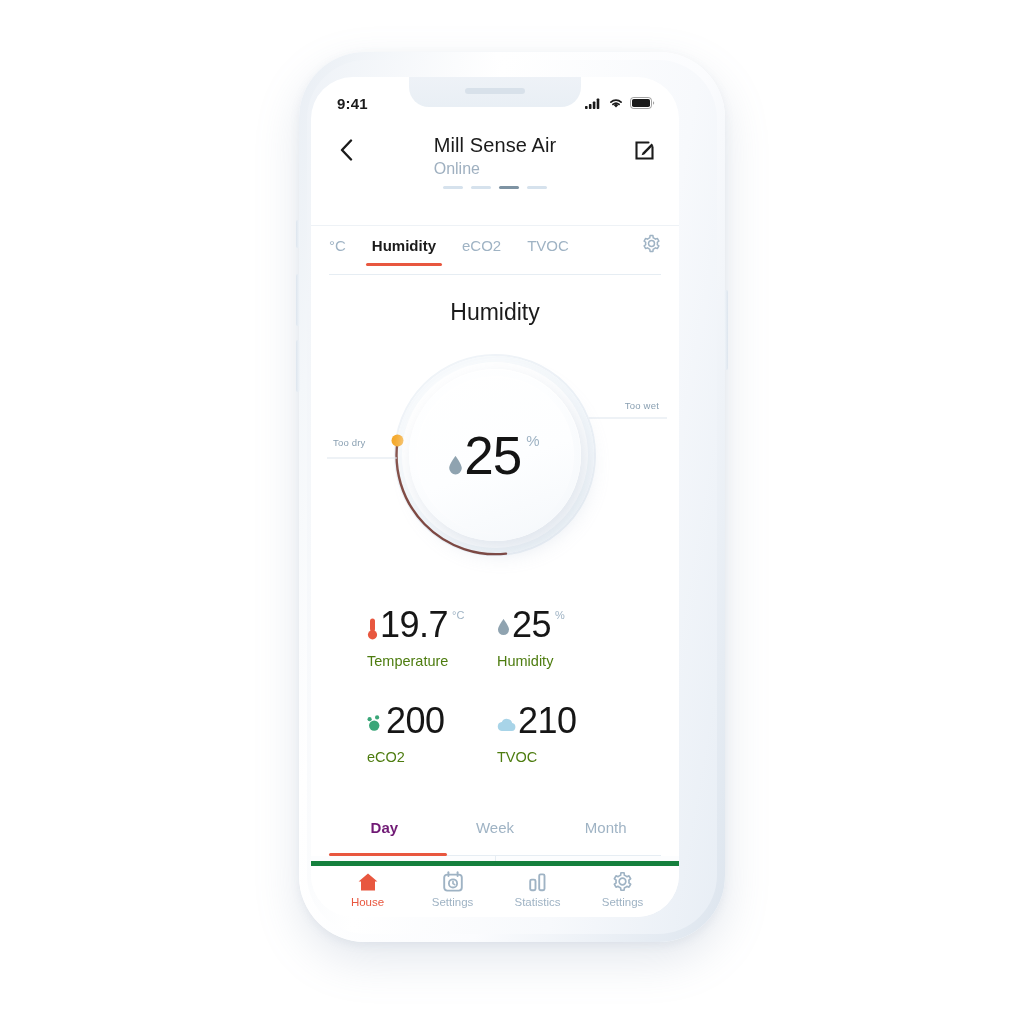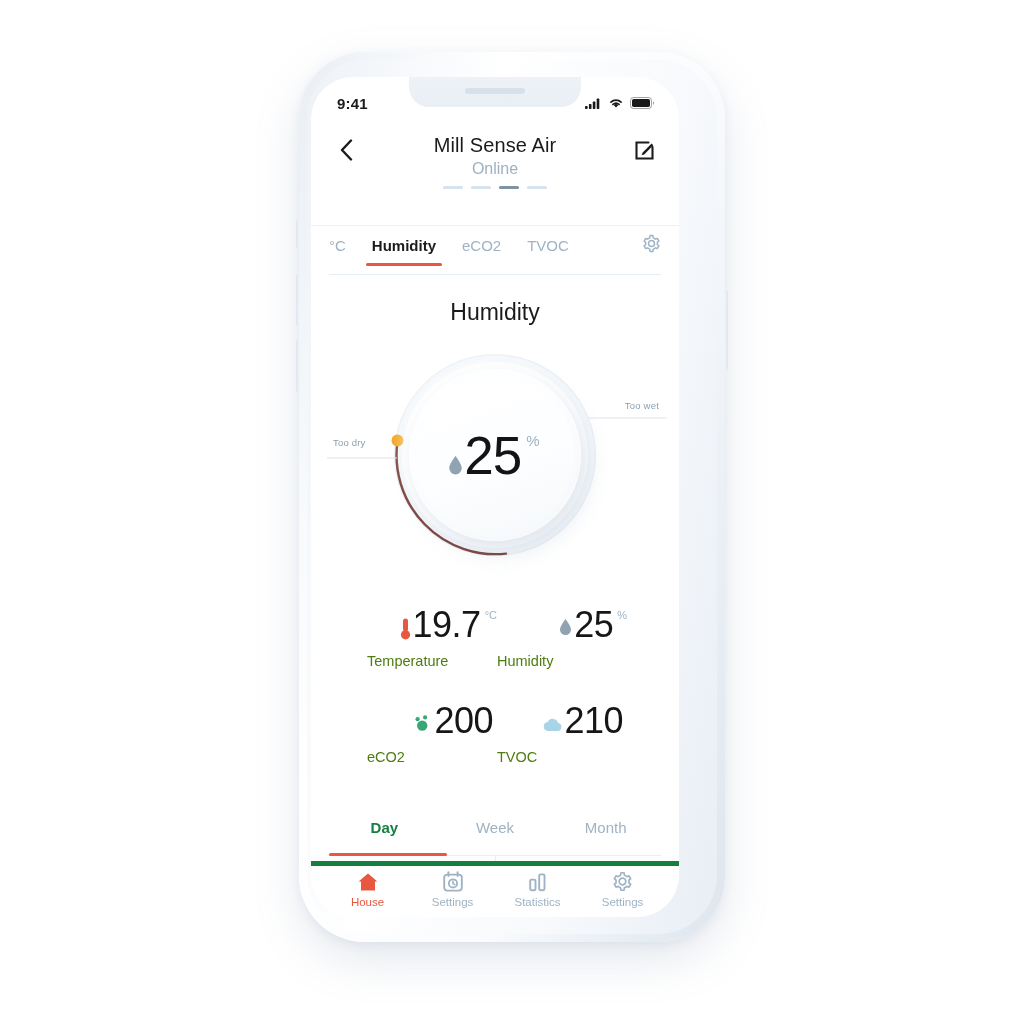--- a/index.html
+++ b/index.html
@@ -76,21 +76,21 @@
   #clock { font-size:15px; font-weight:bold; color:#1a1a1a; letter-spacing:.2px; }
   #status-icons { display:flex; align-items:center; gap:6px; }
 
   
   #navbar {
     position:absolute; top:44px; left:0; right:0; height:72px;
     display:flex; align-items:flex-start; justify-content:space-between;
     padding:16px 22px 0 22px;
   }
   #back-btn { width:26px; height:26px; display:flex; align-items:center; justify-content:center; cursor:pointer;}
-  #title-block { text-align:center; margin-top:-3px; }
+  #title-block { text-align:left; margin-top:-3px; }
   #dev-title { font-size:20px; color:#1b1b1b; font-weight:400; letter-spacing:.1px; }
   #dev-status { font-size:16px; color:#9fb0c0; margin-top:3px; }
   #pager { display:flex; gap:8px; justify-content:center; margin-top:8px; }
   .dash { width:20px; height:3px; border-radius:2px; background:#d6e2ed; }
   .dash.active { background:#7e93a3; }
   #edit-btn { width:26px; height:26px; display:flex; align-items:center; justify-content:center; cursor:pointer;}
 
   #hdr-rule { position:absolute; top:148px; left:0; right:0; height:1px; background:#eef2f6; }
 
   
@@ -148,36 +148,36 @@
   }
   #lbl-dry { left:22px; top:92px; }
   #lbl-wet { right:20px; top:55px; }
 
   
   #metrics {
     position:absolute; top:530px; left:0; right:0;
     display:grid; grid-template-columns:1fr 1fr;
     row-gap:34px; padding:0 52px 0 56px;
   }
-  .metric-val { display:flex; align-items:flex-start;justify-content:flex-end; }
+  .metric-val { display:flex; align-items:flex-start; }
   .m-icon { margin-top:11px; margin-right:2px; }
   .m-num  { font-size:36px; color:#161616; line-height:1; font-weight:300; letter-spacing:-.5px;}
   .m-unit { font-size:11px; color:#9fb3c4; margin-left:4px; margin-top:2px; }
   .m-name { font-size:14.5px; color:#4d7c0f; margin-top:10px; }
 
   
   #periods {
     position:absolute; top:742px; left:0; right:0; height:40px;
     display:flex; padding:0 18px;
   }
   .period {
     flex:1; text-align:center; font-size:15px; color:#9fb3c4;
     cursor:pointer; position:relative; padding-bottom:14px;
   }
-  .period.active { color:#15803d; font-weight:bold; }
+  .period.active { color:#701a75; font-weight:bold; }
   #periods-rule { position:absolute; top:778px; left:18px; right:18px; height:1px; background:#e6edf3; }
   #period-underline {
     position:absolute; top:776px; left:18px; width:118px; height:3px;
     border-radius:2px; background:#e8573f;
   }
 
   
   #chart-area { position:absolute; top:779px; left:0; right:0; bottom:56px; background:#fcfdfe; }
   #chart-gridline { position:absolute; left:50%; top:0; bottom:0; width:1px; background:#e6edf3; }
   #chart-ylabel { position:absolute; left:20px; top:18px; font-size:11px; color:#9fb3c4; }

